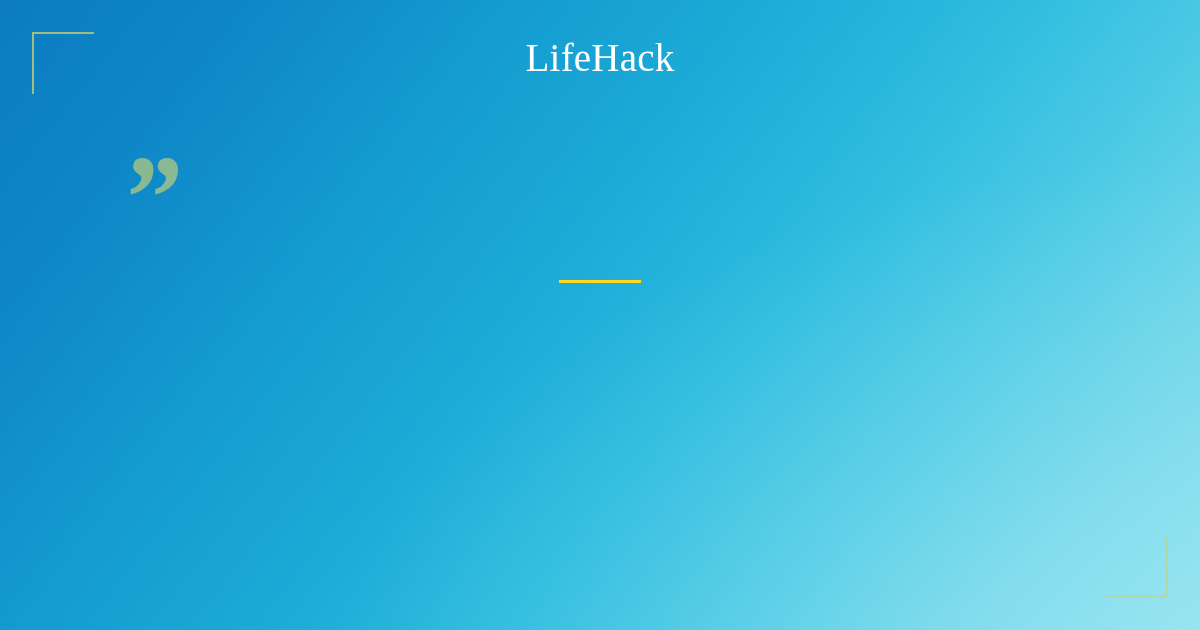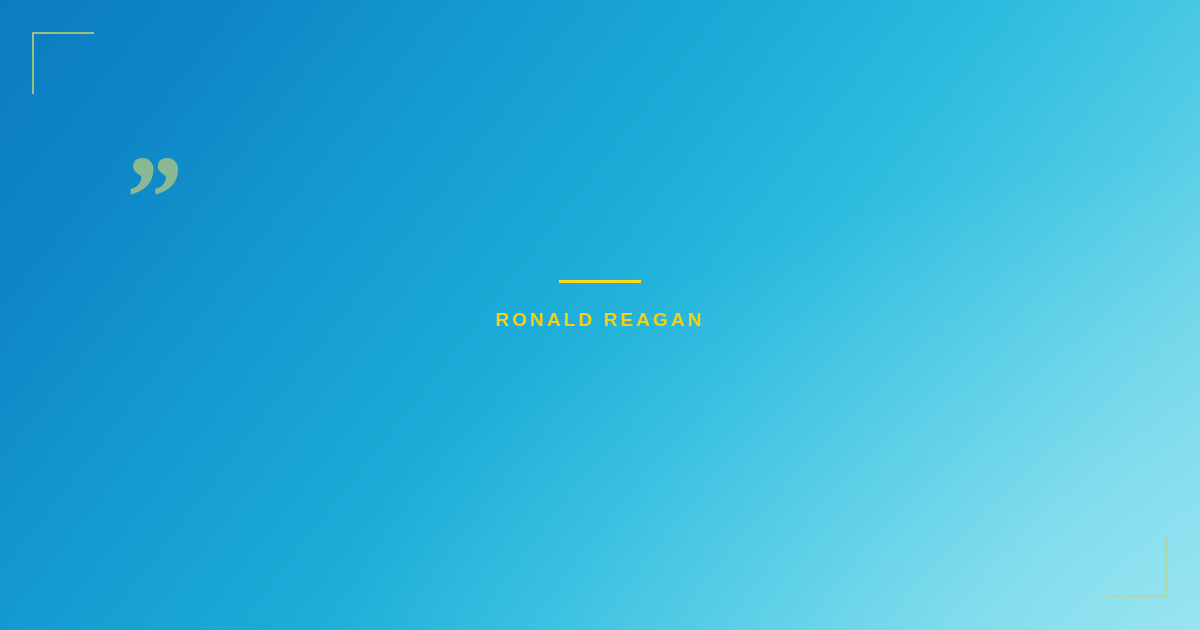--- a/index.html
+++ b/index.html
@@ -131,25 +131,25 @@
     text-transform: uppercase;
   }
 </style>
 </head>
 <body>
 
 <div id="card">
 
   <div class="corner corner-tl"></div>
 
+  <div id="logo">LifeHack</div>
 
   <div id="quote-mark">”</div>
 
   <div id="content">
 
     <hr id="divider">
 
-    <p id="author">Ronald Reagan</p>
   </div>
 
   <div class="corner corner-br"></div>
 
 </div>
 
 </body></html>

